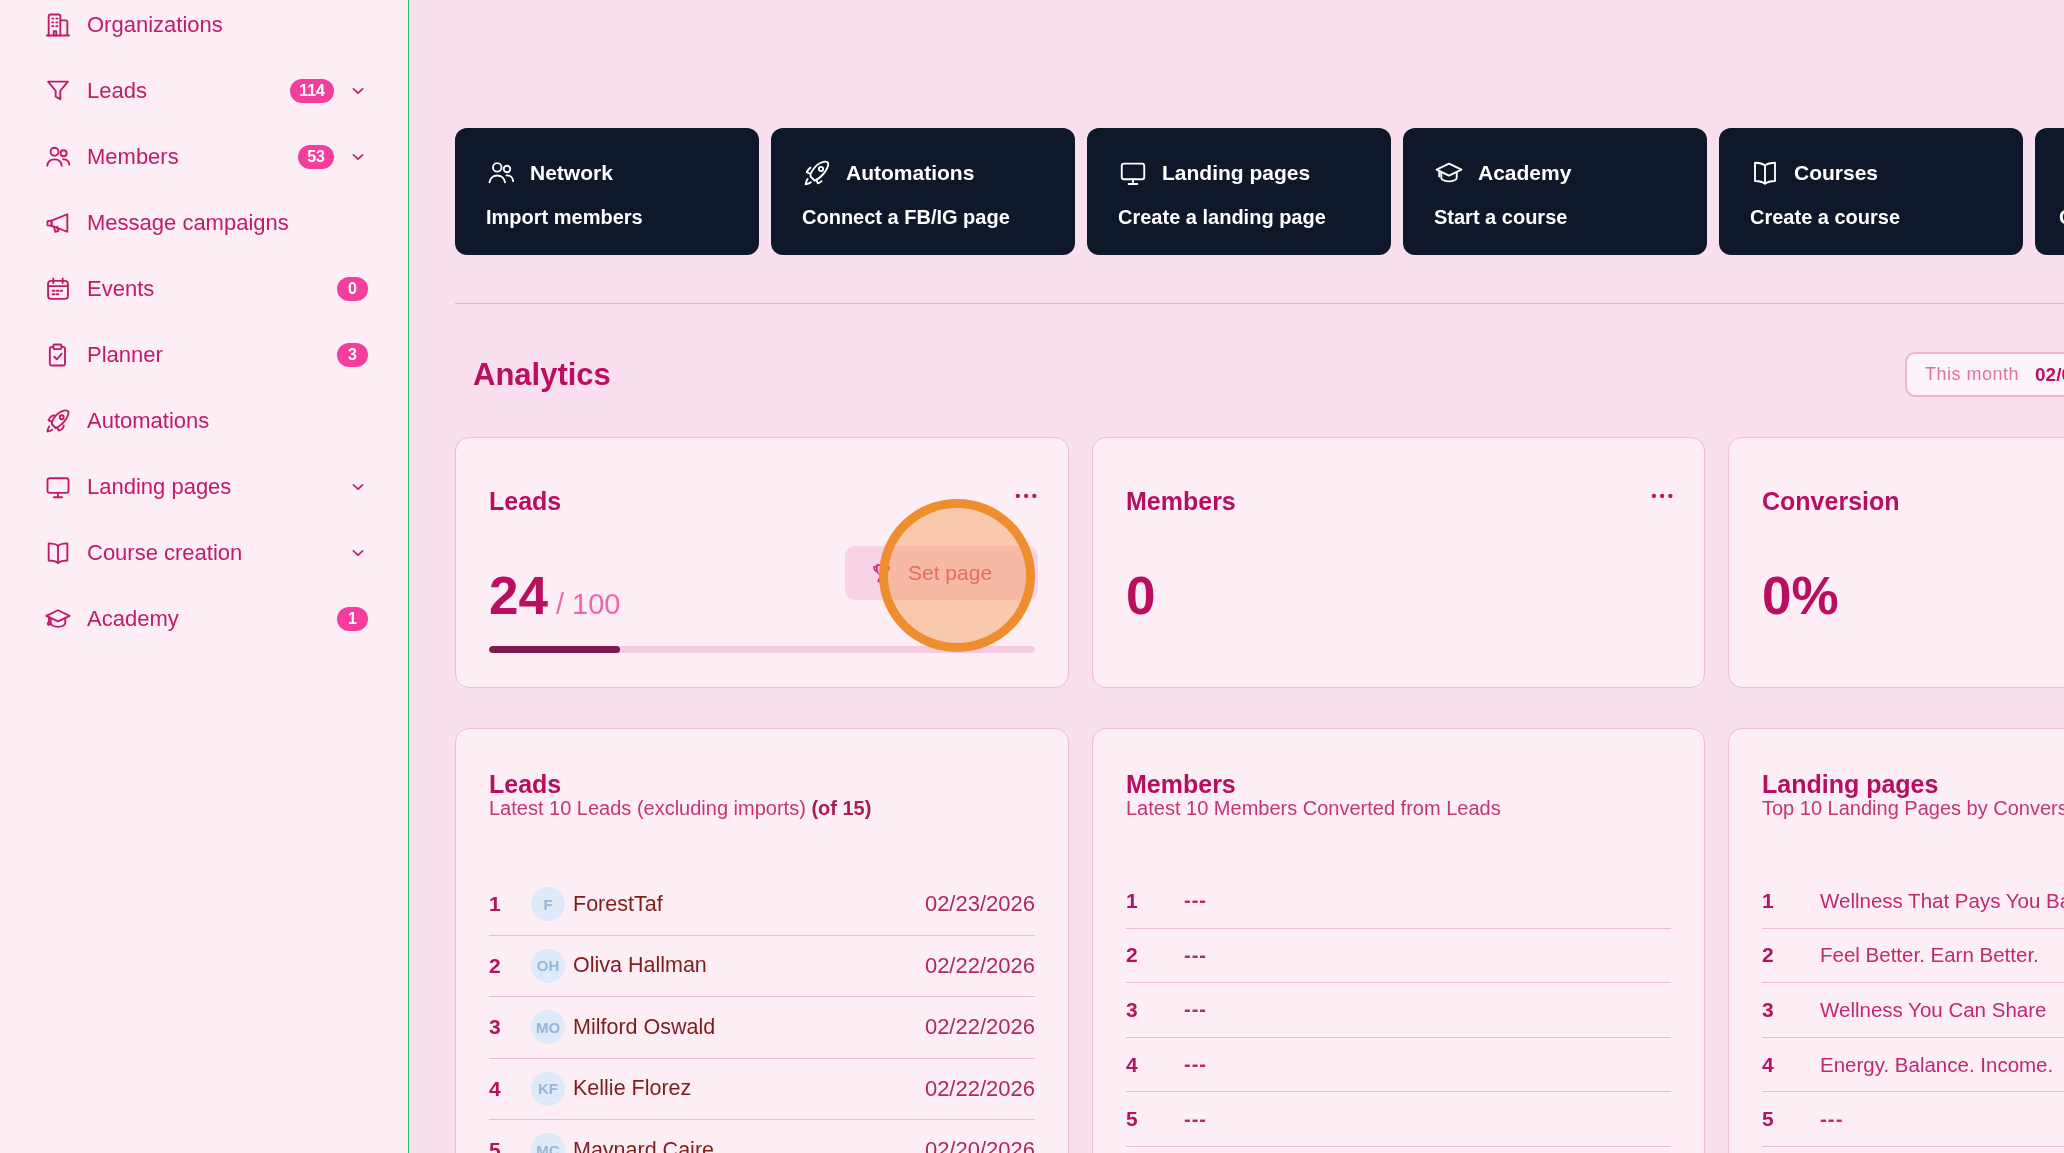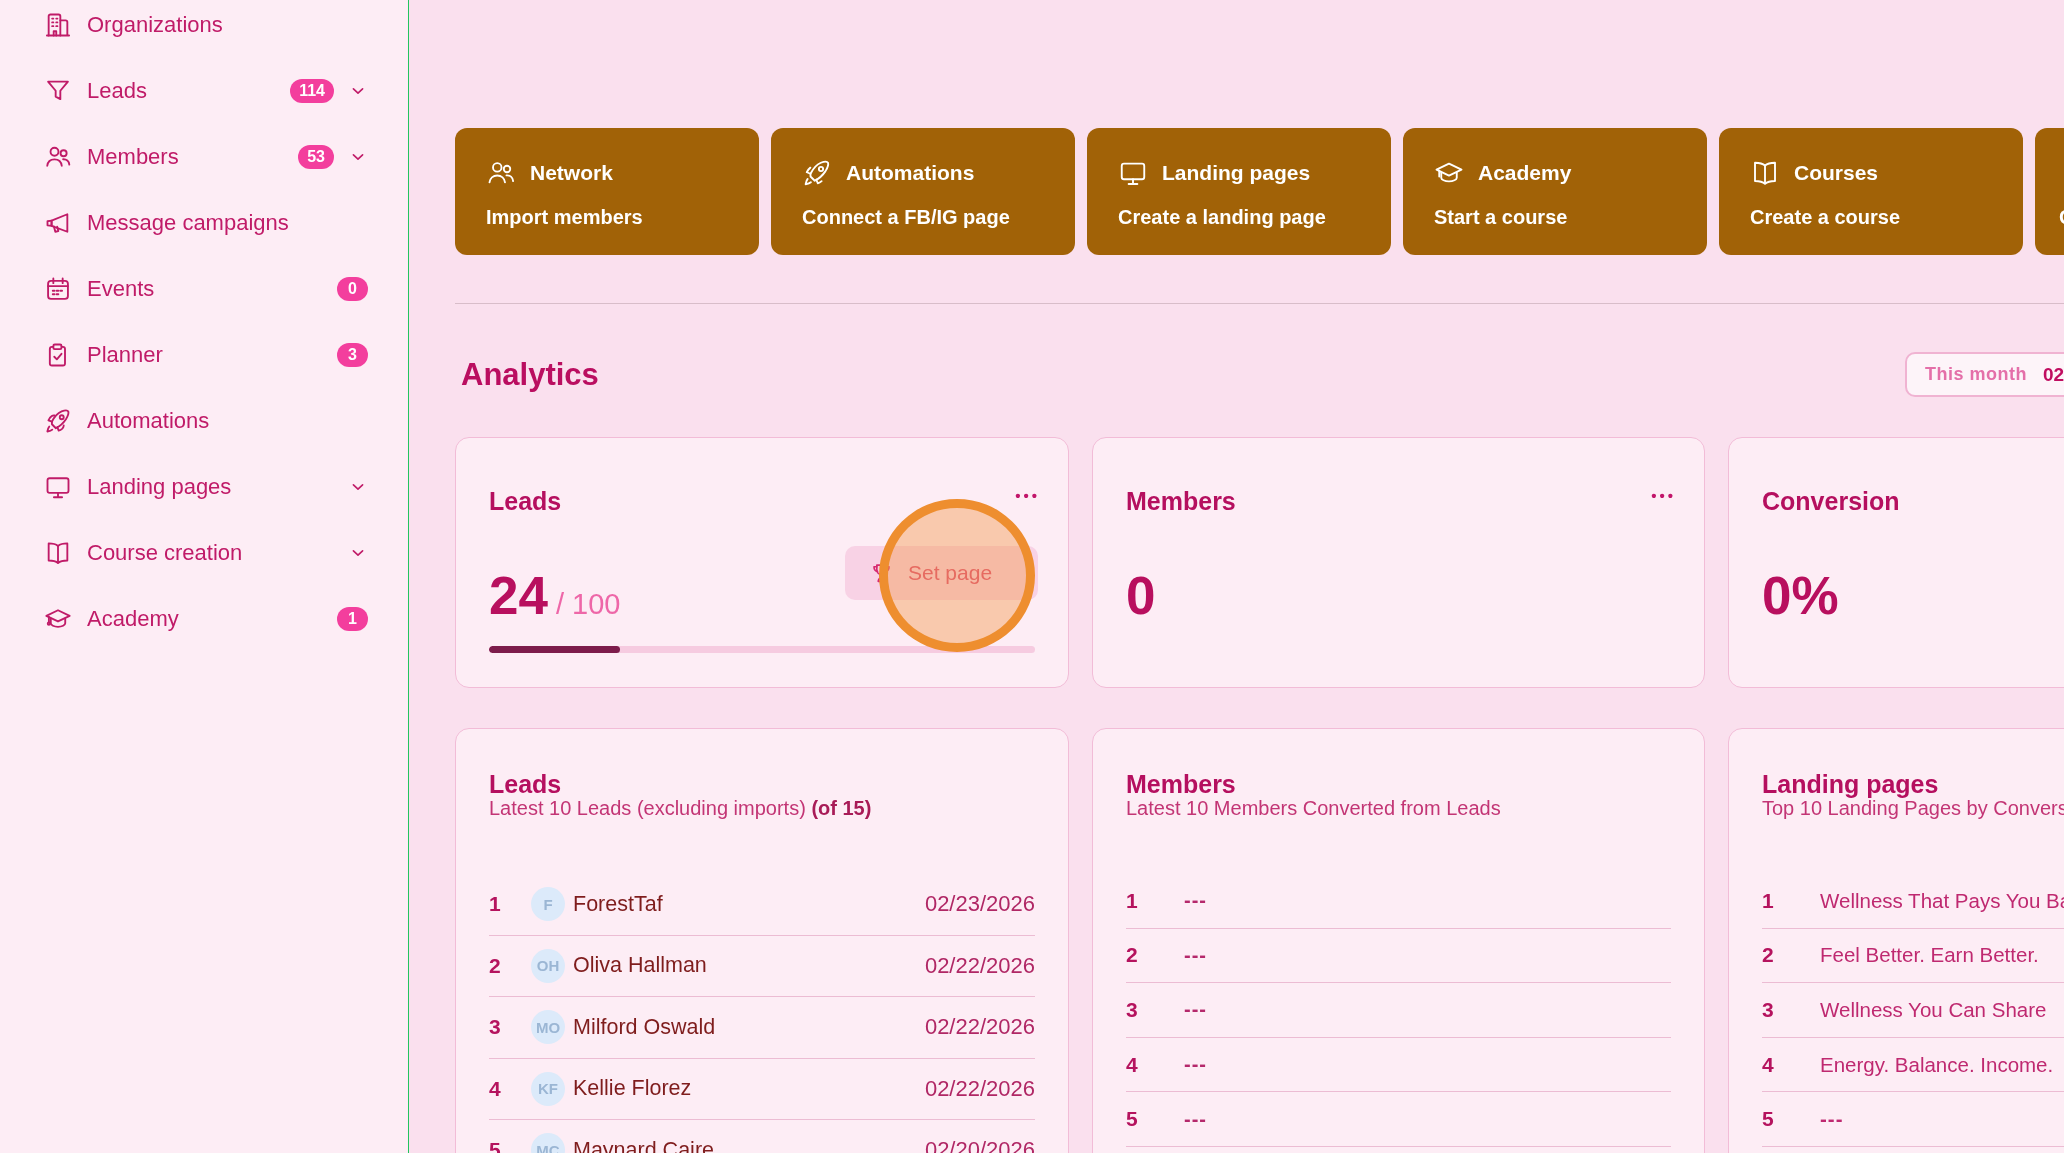--- a/index.html
+++ b/index.html
@@ -37,45 +37,45 @@
   
   .main { position:absolute; left:409px; top:0; width:1655px; height:1153px; }
   .page-title {
     position:absolute; left:46px; top:14px;
     font-size:46px; font-weight:700; color:#c00d60; letter-spacing:-0.5px;
   }
 
   
   .quick-row { position:absolute; left:46px; top:128px; display:flex; gap:12px; }
   .qcard {
-    width:304px; height:127px; border-radius:12px; background:#a16207;
+    width:304px; height:127px; border-radius:12px; background:#0f172a;
     color:#fff; padding:30px 0 0 31px; cursor:pointer; flex:0 0 auto;
     overflow:hidden;
   }
   .qhead { display:flex; align-items:center; gap:14px; }
   .qicon { width:30px; height:30px; }
   .qicon svg { width:30px; height:30px; stroke-width:1.5; }
   .qtitle { font-size:21px; font-weight:700; white-space:nowrap; }
   .qsub { margin-top:18px; font-size:20px; font-weight:600; white-space:nowrap; }
   .qcard.partial { width:304px; padding-left:24px; }
   .qcard.partial .qsub { margin-top:48px; }
 
   .hr-divider { position:absolute; left:46px; top:303px; width:1609px; height:1px; background:#d8bdc9; }
 
   
   .analytics-title {
-    position:absolute; left:52px; top:357px;
+    position:absolute; left:64px; top:357px;
     font-size:31px; font-weight:700; color:#ba0e60;
   }
   .period-btn {
     position:absolute; left:1496px; top:352px; height:45px; width:220px;
     background:#fdf4f9; border:2px solid #f0b3d2; border-radius:10px;
     display:flex; align-items:center; padding:0 18px; cursor:pointer; white-space:nowrap;
   }
-  .period-label { font-size:18px; font-weight:700; color:#e46fa9; letter-spacing:0.5px; }
+  .period-label { font-size:18px; font-weight:400; color:#e46fa9; letter-spacing:0.5px; }
   .period-value { font-size:19px; font-weight:700; color:#c00d60; margin-left:16px; }
 
   
   .card {
     position:absolute; background:#fdedf5; border:1.5px solid #f2bcd7;
     border-radius:14px;
   }
   .stat-leads   { left:46px;   top:437px; width:614px; height:251px; }
   .stat-members { left:683px;  top:437px; width:613px; height:251px; }
   .stat-conv    { left:1319px; top:437px; width:760px; height:251px; }

